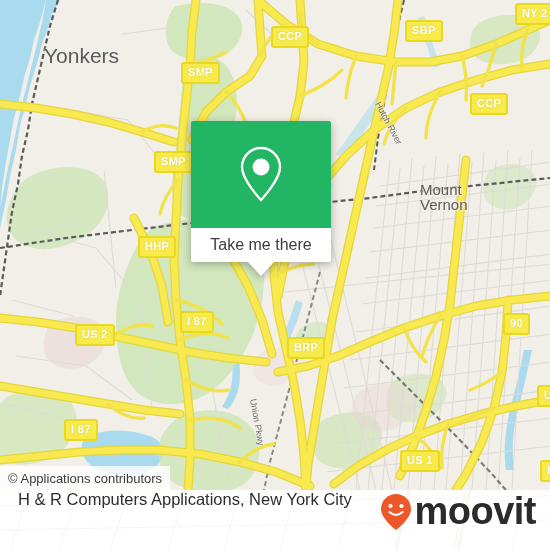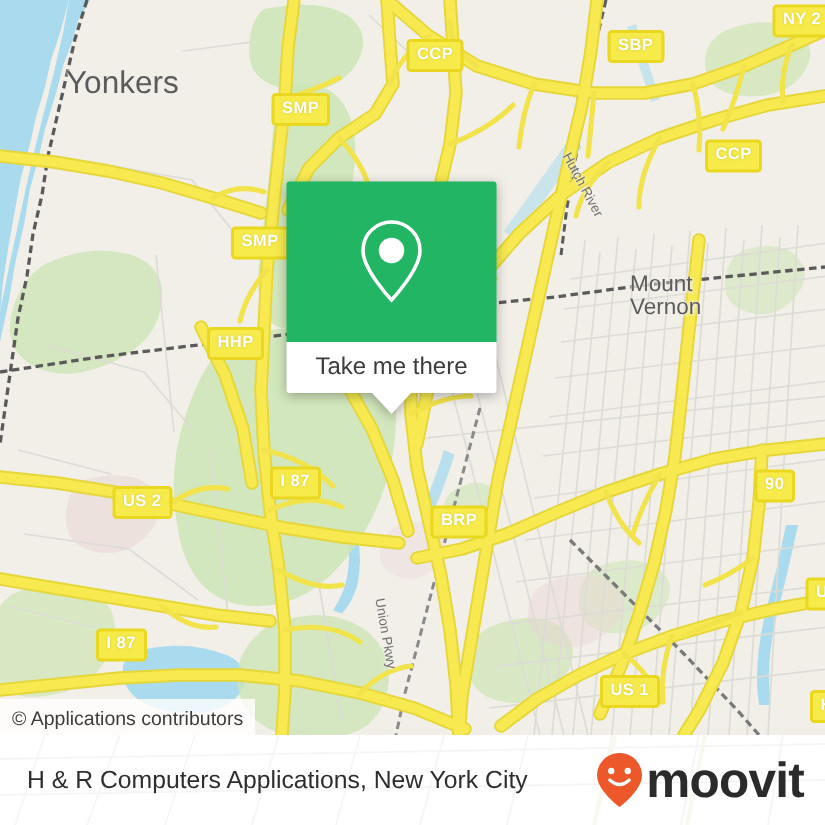--- a/index.html
+++ b/index.html
@@ -111,21 +111,21 @@
     font-size: 13px;
   }
 
   
   #footer {
     position: absolute;
     left: 0; top: 490px;
     width: 550px; height: 60px;
     background: #ffffff;
     display: flex;
-    align-items: center;
+    align-items: flex-start;
     justify-content: space-between;
     padding: 0 14px 0 18px;
     overflow: hidden;
   }
   #footer-watermark {
     position: absolute;
     left: 0; top: 0; width: 550px; height: 60px;
     opacity: 0.22;
     pointer-events: none;
   }
@@ -136,21 +136,21 @@
     z-index: 2;
   }
   #brand {
     position: relative;
     display: flex;
     align-items: center;
     z-index: 2;
   }
   #brand-name {
     color: #2b2b2b;
-    font-size: 33px;
+    font-size: 38px;
     font-weight: bold;
     letter-spacing: -0.5px;
     margin-left: 1px;
   }
 </style>
 </head>
 <body>
 
 <div id="page">
 
@@ -315,21 +315,21 @@
 
       </g>
     </svg>
 
     <div class="shield" style="left:271px; top:26px;"><span>CCP</span></div>
     <div class="shield" style="left:405px; top:20px;"><span>SBP</span></div>
     <div class="shield" style="left:515px; top:3px;"><span>NY 2</span></div>
     <div class="shield" style="left:181px; top:62px;"><span>SMP</span></div>
     <div class="shield" style="left:470px; top:93px;"><span>CCP</span></div>
     <div class="shield" style="left:154px; top:151px;"><span>SMP</span></div>
-    <div class="shield" style="left:138px; top:218px;"><span>HHP</span></div>
+    <div class="shield" style="left:138px; top:236px;"><span>HHP</span></div>
     <div class="shield" style="left:180px; top:311px;"><span>I 87</span></div>
     <div class="shield" style="left:75px; top:324px;"><span>US 2</span></div>
     <div class="shield" style="left:287px; top:337px;"><span>BRP</span></div>
     <div class="shield" style="left:503px; top:313px;"><span>90</span></div>
     <div class="shield" style="left:64px; top:419px;"><span>I 87</span></div>
     <div class="shield" style="left:537px; top:385px;"><span>US 1</span></div>
     <div class="shield" style="left:400px; top:450px;"><span>US 1</span></div>
     <div class="shield" style="left:540px; top:460px;"><span>H</span></div>
 
     <div class="place-label place-mid" style="left:420px; top:182px;">

